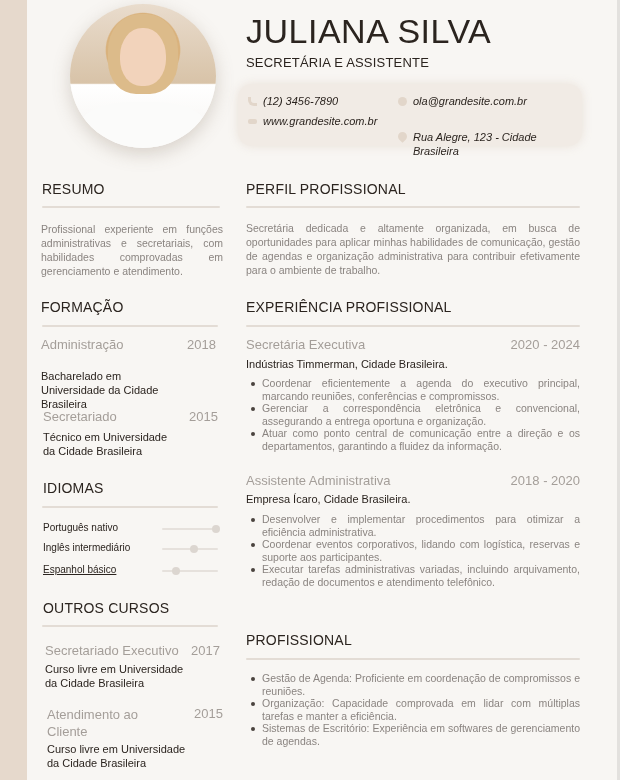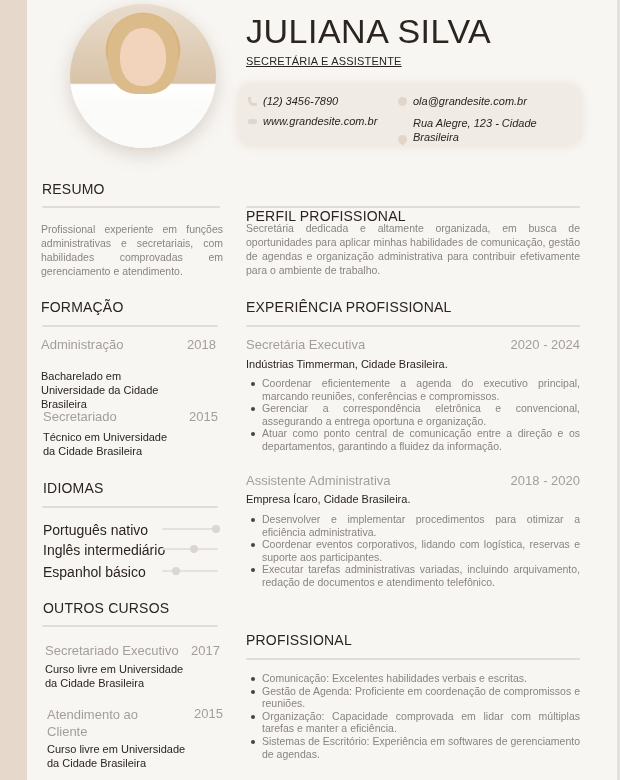--- a/index.html
+++ b/index.html
@@ -41,21 +41,21 @@
       position: absolute; left: 10px; top: 98px; width: 126px; height: 60px;
       border-radius: 40% 40% 0 0;
       background: #fbfbfa;
     }
     .name {
       position: absolute; left: 246px; top: 12px;
       font-size: 34px; letter-spacing: 0.5px; color: #2b241f; font-weight: normal; text-align: center;
     }
     .role {
       position: absolute; left: 246px; top: 55px;
-      font-size: 11px; color: #2b241f; letter-spacing: 0.2px; text-decoration: underline;
+      font-size: 13px; color: #2b241f; letter-spacing: 0.2px;
     }
     .contact-box {
       position: absolute; left: 238px; top: 84px; width: 344px; height: 62px;
       background: #f1ebe5; border-radius: 14px;
       box-shadow: 0 0 10px rgba(230,220,210,0.8);
     }
     .contact {
       position: absolute; font-size: 11px; color: #2b241f; display: flex; align-items: flex-start; gap: 6px; font-style: italic;
     }
     .contact .ic { width: 9px; height: 9px; margin-top: 2px; background: #e2d6ca; border-radius: 2px; flex: none; }
@@ -71,21 +71,21 @@
       position: absolute; height: 2px; background: #e3dcd5; border-radius: 1px;
     }
     .para {
       position: absolute; font-size: 10.5px; line-height: 14px; color: #8a8480;
       text-align: justify; text-align-last: left;
     }
     .item-title { position: absolute; font-size: 13px; color: #a49e99; }
     .item-year { position: absolute; font-size: 13px; color: #a49e99; text-align: right; }
     .item-sub { position: absolute; font-size: 11px; line-height: 14px; color: #2b241f; }
 
-    .lang-label { position: absolute; font-size: 14px; color: #2b241f; }
+    .lang-label { position: absolute; font-size: 10px; color: #2b241f; }
     .slider { position: absolute; height: 2px; width: 56px; background: #e6e1dc; border-radius: 1px; }
     .slider .knob { position: absolute; top: -3px; width: 8px; height: 8px; border-radius: 50%; background: #dcd6d0; }
 
     .job-title { position: absolute; font-size: 13px; color: #a49e99; }
     .job-years { position: absolute; font-size: 13px; color: #a49e99; text-align: right; }
     .job-company { position: absolute; font-size: 11px; color: #2b241f; }
     ul.bullets {
       position: absolute; list-style: none; font-size: 10.5px; line-height: 12.6px; color: #8a8480;
     }
     ul.bullets li {
@@ -115,21 +115,21 @@
   <span>(12) 3456-7890</span>
 </div>
 <div class="contact" style="left:398px; top:95px;">
   <span class="ic round"></span>
   <span>ola@grandesite.com.br</span>
 </div>
 <div class="contact" style="left:248px; top:115px;">
   <span class="ic" style="height:5px; margin-top:4px;"></span>
   <span>www.grandesite.com.br</span>
 </div>
-<div class="contact" style="left:398px; top:116px;align-items:flex-end;">
+<div class="contact" style="left:398px; top:130px;">
   <span class="ic pin"></span>
   <span style="line-height:14px;">
     <span>Rua Alegre, 123 - Cidade</span><br>
     <span>Brasileira</span>
   </span>
 </div>
 
 <div class="h" style="left:42px; top:181px;">RESUMO</div>
 <div class="rule" style="left:42px; top:206px; width:178px;"></div>
 <div class="para" style="left:41px; top:222px; width:182px;">Profissional experiente em funções administrativas e secretariais, com habilidades comprovadas em gerenciamento e atendimento.</div>
@@ -156,21 +156,21 @@
 <div class="rule" style="left:42px; top:506px; width:176px;"></div>
 
 <div class="lang-label" style="left:43px; top:522px;">Português nativo</div>
 <div class="slider" style="left:162px; top:528px;">
     <div class="knob" style="left:50px;"></div>
   </div>
 <div class="lang-label" style="left:43px; top:542px;">Inglês intermediário</div>
 <div class="slider" style="left:162px; top:548px;">
     <div class="knob" style="left:28px;"></div>
   </div>
-<div class="lang-label" style="left:43px; top:564px;">Espanhol básico</div>
+<div class="lang-label" style="left:43px; top:564px;text-decoration:underline;">Espanhol básico</div>
 <div class="slider" style="left:162px; top:570px;">
     <div class="knob" style="left:10px;"></div>
   </div>
 
 <div class="h" style="left:43px; top:600px;">OUTROS CURSOS</div>
 <div class="rule" style="left:42px; top:625px; width:176px;"></div>
 
 <div class="item-title" style="left:45px; top:643px;">Secretariado Executivo</div>
 <div class="item-year" style="left:180px; top:643px; width:40px;">2017</div>
 <div class="item-sub" style="left:45px; top:662px;">
@@ -181,21 +181,21 @@
 <div class="item-title" style="left:47px; top:706px; line-height:17px;">
   <span>Atendimento ao</span><br>
   <span>Cliente</span>
 </div>
 <div class="item-year" style="left:183px; top:706px; width:40px;">2015</div>
 <div class="item-sub" style="left:47px; top:742px;">
   <span>Curso livre em Universidade</span><br>
   <span>da Cidade Brasileira</span>
 </div>
 
-<div class="h" style="left:246px; top:181px;margin-top:27px;">PERFIL PROFISSIONAL</div>
+<div class="h" style="left:246px; top:181px;">PERFIL PROFISSIONAL</div>
 <div class="rule" style="left:246px; top:206px; width:334px;"></div>
 <div class="para" style="left:246px; top:221px; width:334px;">Secretária dedicada e altamente organizada, em busca de oportunidades para aplicar minhas habilidades de comunicação, gestão de agendas e organização administrativa para contribuir efetivamente para o ambiente de trabalho.</div>
 
 <div class="h" style="left:246px; top:299px;">EXPERIÊNCIA PROFISSIONAL</div>
 <div class="rule" style="left:246px; top:325px; width:334px;"></div>
 
 <div class="job-title" style="left:246px; top:337px;">Secretária Executiva</div>
 <div class="job-years" style="left:480px; top:337px; width:100px;">2020 - 2024</div>
 <div class="job-company" style="left:246px; top:358px;">Indústrias Timmerman, Cidade Brasileira.</div>
 <ul class="bullets" style="left:246px; top:377px; width:334px;">
@@ -209,17 +209,16 @@
 <div class="job-company" style="left:246px; top:493px;">Empresa Ícaro, Cidade Brasileira.</div>
 <ul class="bullets" style="left:246px; top:513px; width:334px;">
   <li>Desenvolver e implementar procedimentos para otimizar a eficiência administrativa.</li>
   <li>Coordenar eventos corporativos, lidando com logística, reservas e suporte aos participantes.</li>
   <li>Executar tarefas administrativas variadas, incluindo arquivamento, redação de documentos e atendimento telefônico.</li>
 </ul>
 
 <div class="h" style="left:246px; top:632px;">PROFISSIONAL</div>
 <div class="rule" style="left:246px; top:658px; width:334px;"></div>
 <ul class="bullets" style="left:246px; top:672px; width:334px;">
-  <li>Comunicação: Excelentes habilidades verbais e escritas.</li>
   <li>Gestão de Agenda: Proficiente em coordenação de compromissos e reuniões.</li>
   <li>Organização: Capacidade comprovada em lidar com múltiplas tarefas e manter a eficiência.</li>
   <li>Sistemas de Escritório: Experiência em softwares de gerenciamento de agendas.</li>
 </ul>
 
 </body></html>

